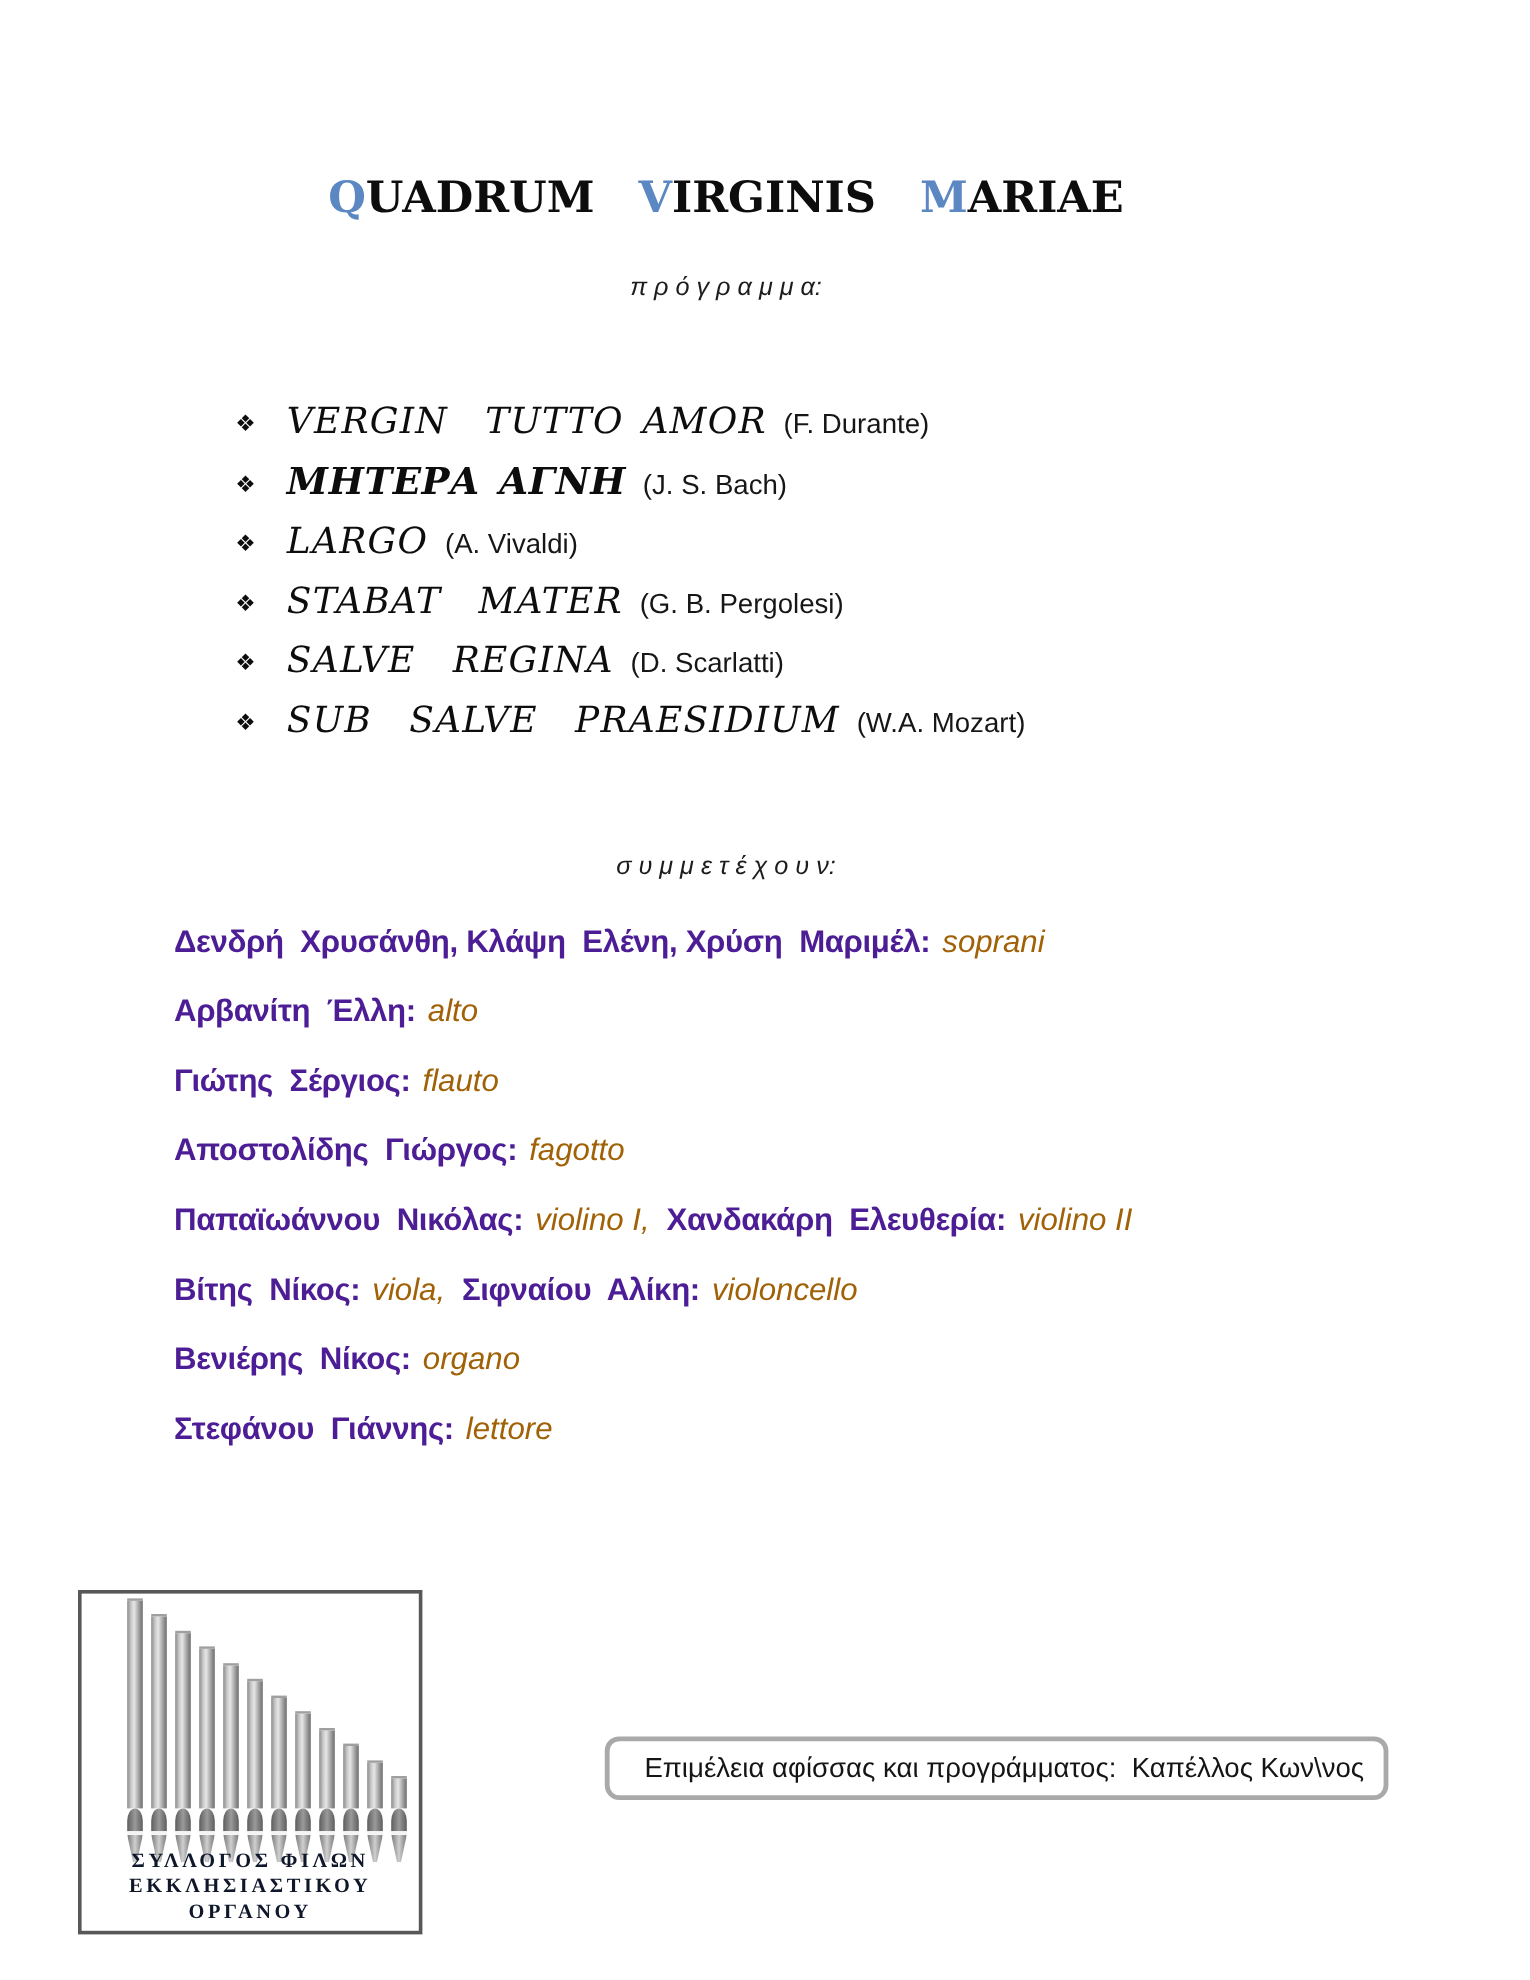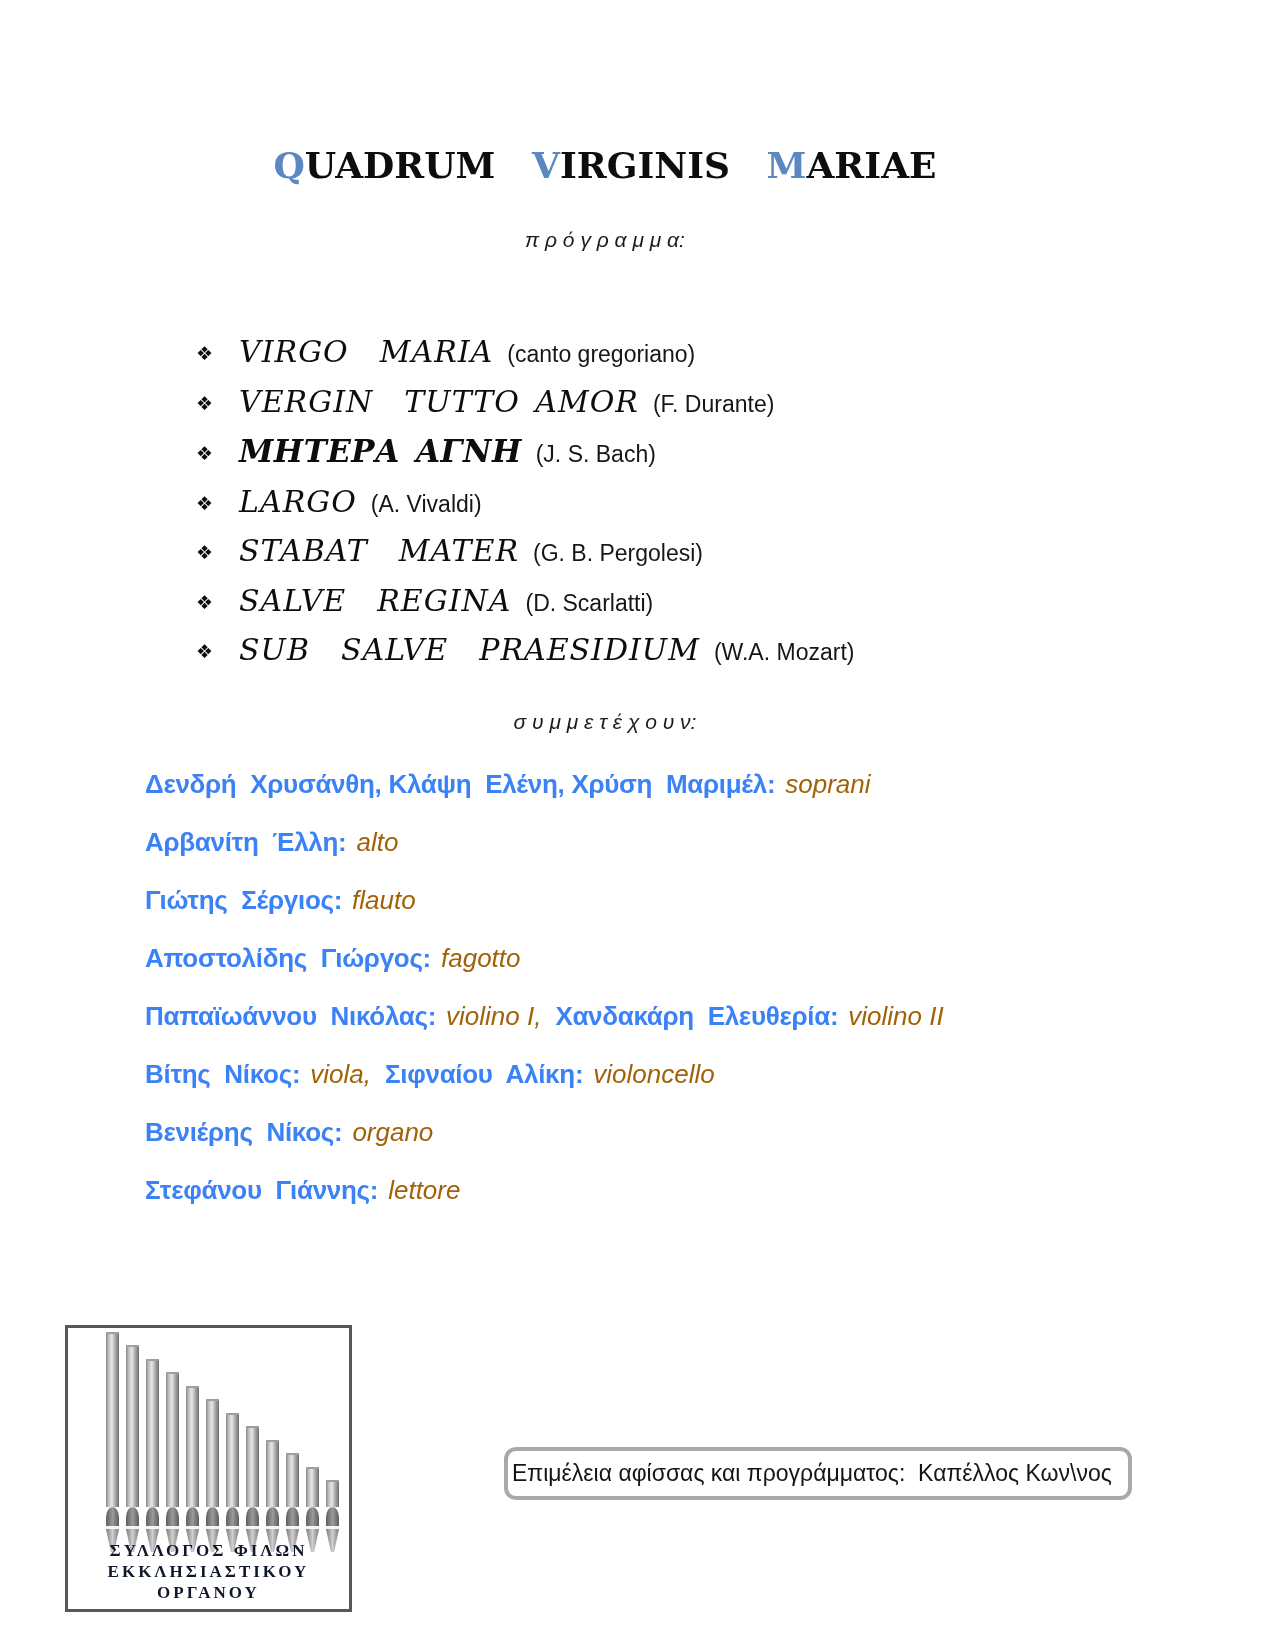--- a/index.html
+++ b/index.html
@@ -81,21 +81,21 @@
   .p-line {
     height:58px;
     font-size:26px;
     line-height:32px;
     white-space:pre;
   }
   .p-name {
     font-weight:bold;
     letter-spacing:-0.3px;
     white-space:pre;
-    color:#3b82f6;
+    color:#4c1d95;
   }
   .p-role {
     font-style:italic;
     margin-left:10px;
     white-space:pre;
     color:#a16207;
   }
   .p-name.second { margin-left:14px; }
 
   
@@ -138,41 +138,40 @@
   }
 
   
   .credit-box {
     position:absolute; left:504px; top:1447px;
     width:616px; height:45px;
     border:4px solid #a9a9a9;
     border-radius:12px;
     background:#fff;
     display:flex; align-items:center;
-    padding-left:4px;
+    padding-left:29px;
     font-size:23px;
     color:#151515;
     white-space:pre;
   }
 </style>
 </head>
 <body>
 
 <div class="page">
 
   <div class="title-block">
     <span class="t-word"><span class="t-initial" style="color: rgb(91, 135, 195);">Q</span><span>UADRUM</span></span>
     <span class="t-word"><span class="t-initial" style="color: rgb(91, 135, 195);">V</span><span>IRGINIS</span></span>
     <span class="t-word"><span class="t-initial" style="color: rgb(91, 135, 195);">M</span><span>ARIAE</span></span>
   </div>
 
   <div class="program-label">π ρ ό γ ρ α μ μ α:</div>
 
   <ul class="program-list">
-    <li><span class="bullet">❖</span><span class="song-title">VIRGO  MARIA</span><span class="song-composer">(canto gregoriano)</span></li>
     <li><span class="bullet">❖</span><span class="song-title">VERGIN  TUTTO AMOR</span><span class="song-composer">(F. Durante)</span></li>
     <li class="greek"><span class="bullet">❖</span><span class="song-title">ΜΗΤΕΡΑ ΑΓΝΗ</span><span class="song-composer">(J. S. Bach)</span></li>
     <li><span class="bullet">❖</span><span class="song-title">LARGO</span><span class="song-composer">(A. Vivaldi)</span></li>
     <li><span class="bullet">❖</span><span class="song-title">STABAT  MATER</span><span class="song-composer">(G. B. Pergolesi)</span></li>
     <li><span class="bullet">❖</span><span class="song-title">SALVE  REGINA</span><span class="song-composer">(D. Scarlatti)</span></li>
     <li><span class="bullet">❖</span><span class="song-title">SUB  SALVE  PRAESIDIUM</span><span class="song-composer">(W.A. Mozart)</span></li>
   </ul>
 
   <div class="participants-label">σ υ μ μ ε τ έ χ ο υ ν:</div>
 

